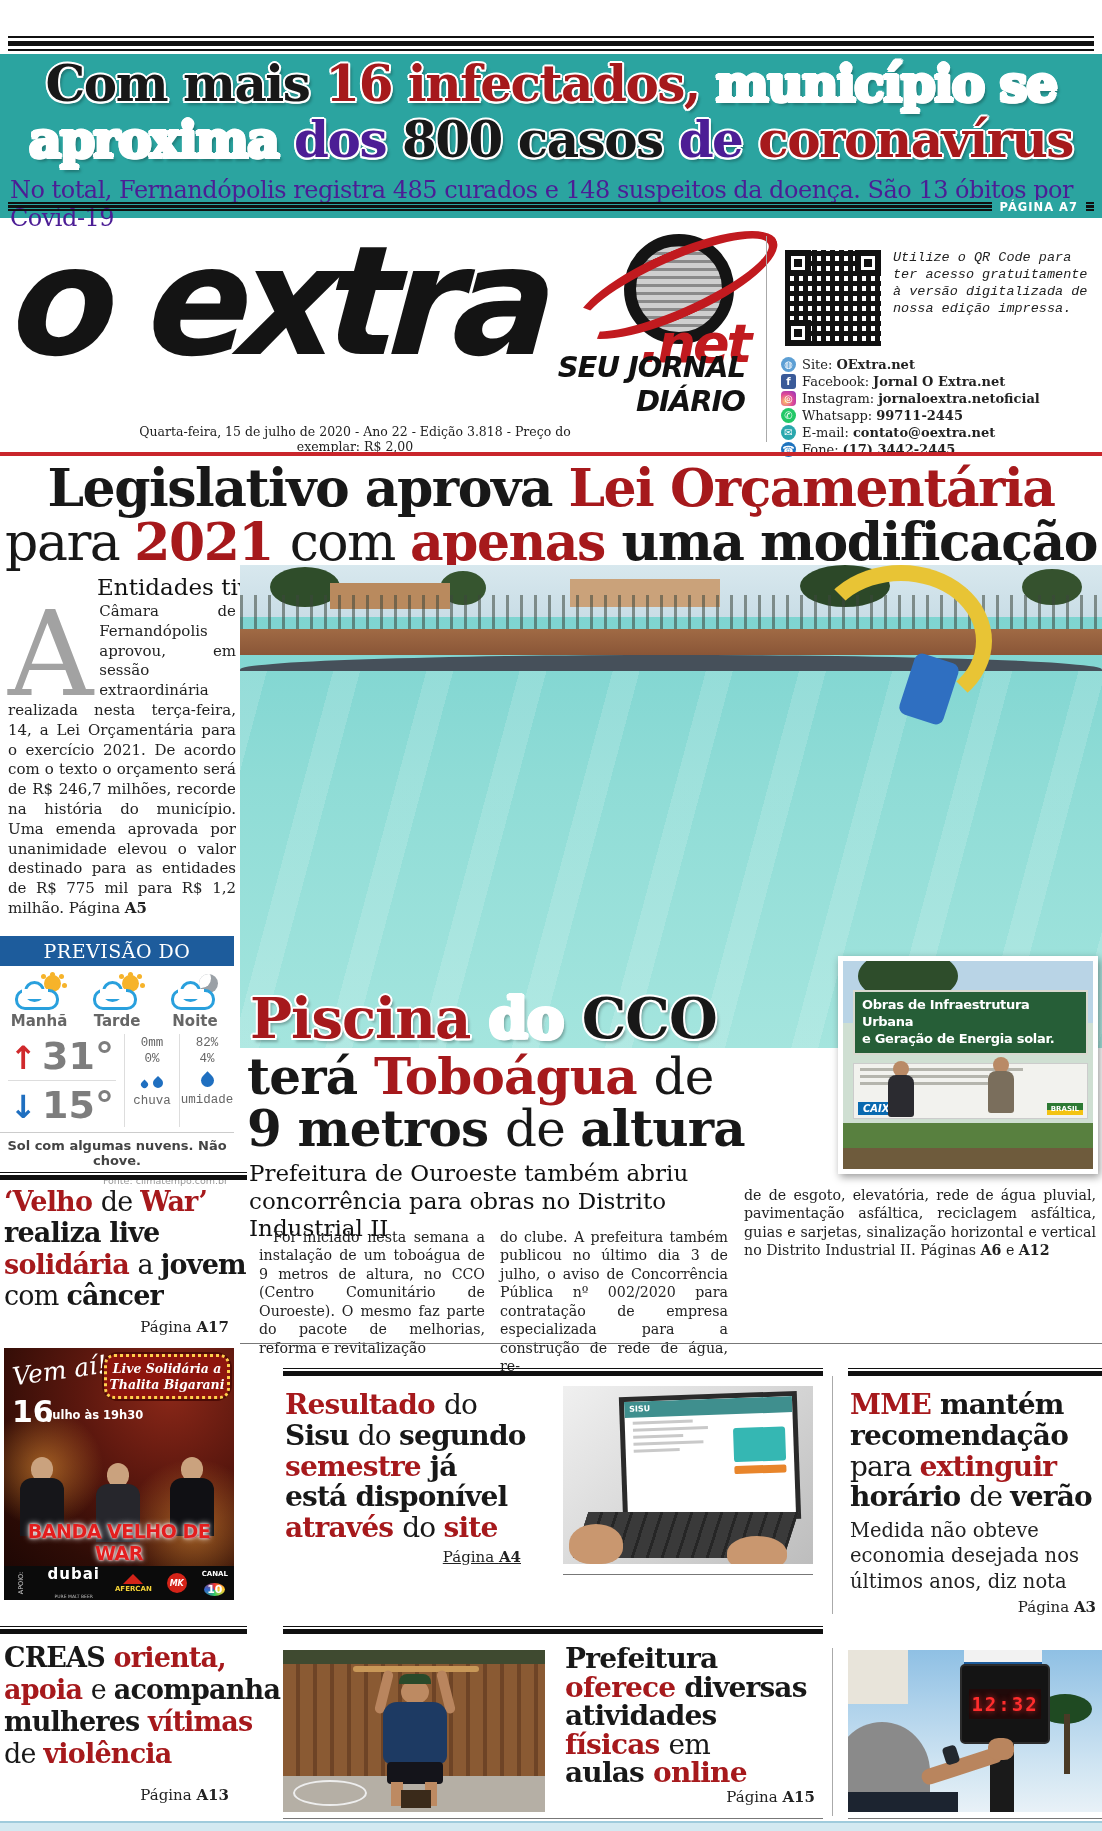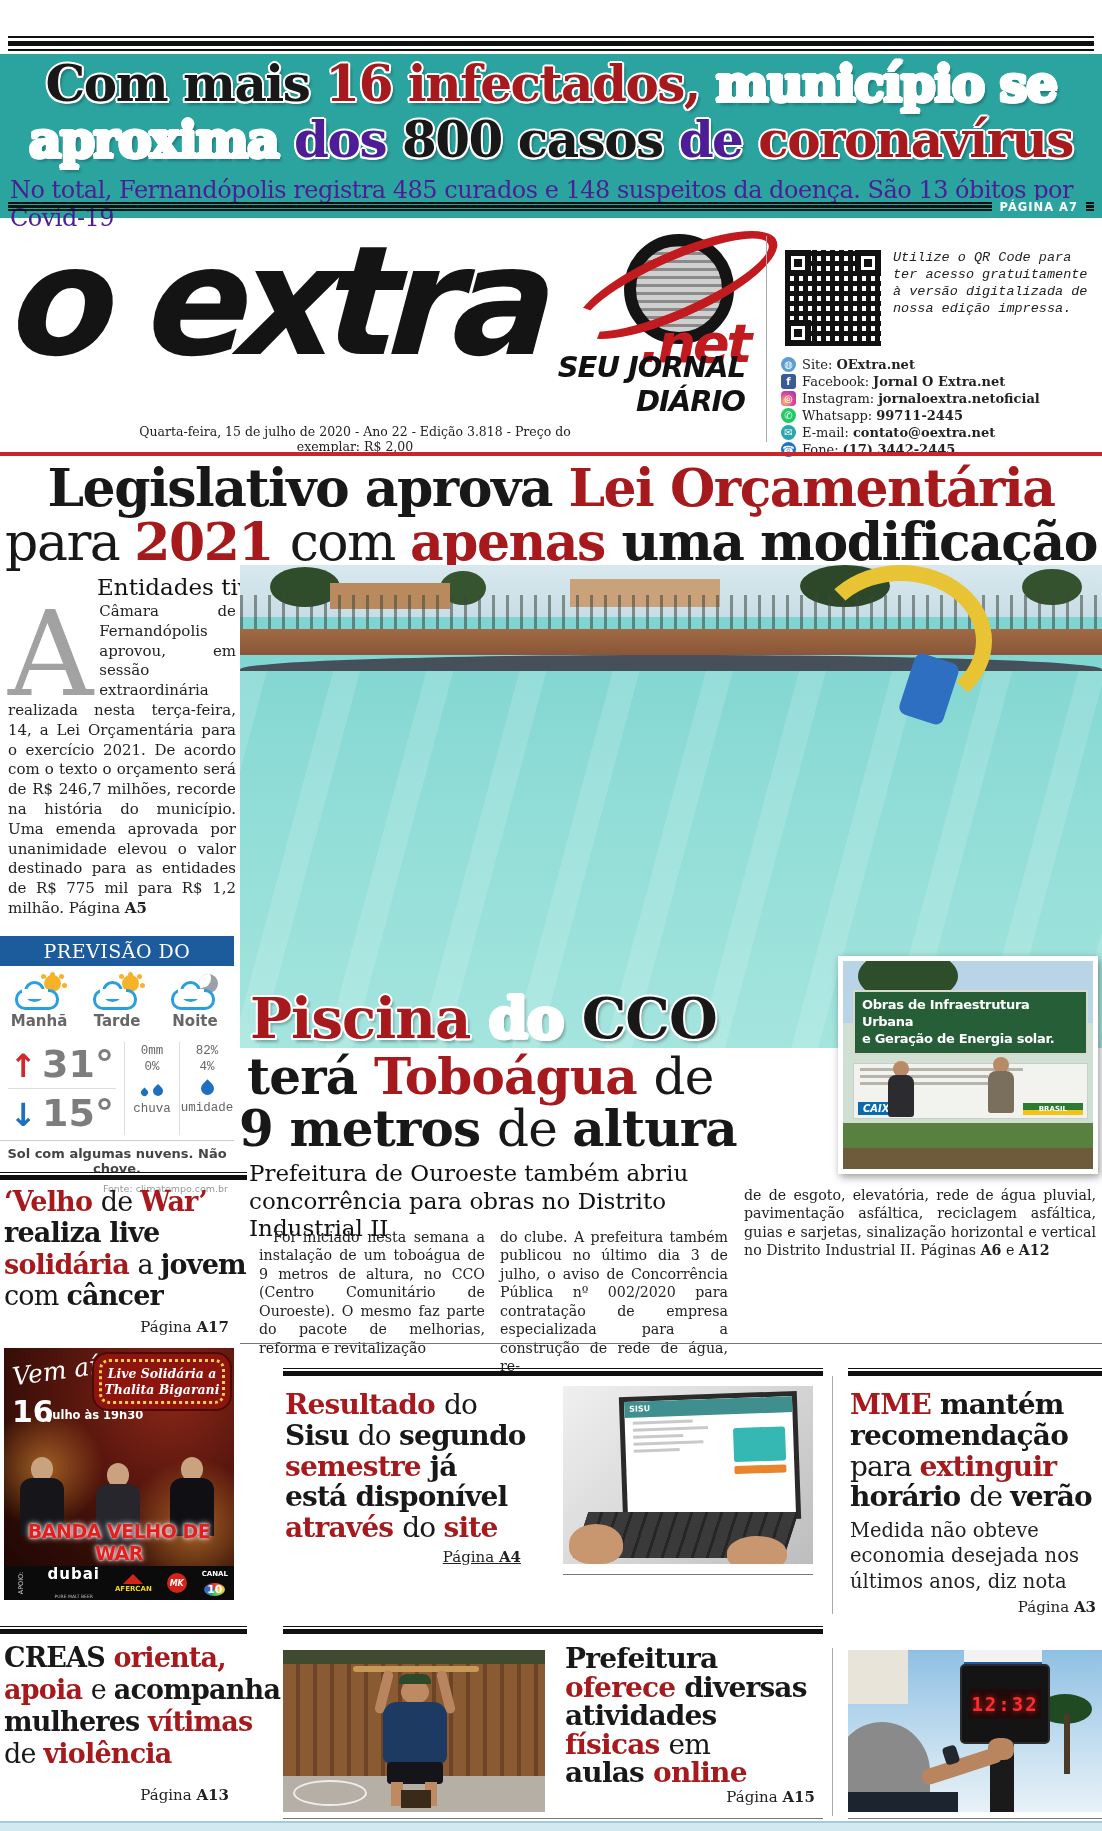--- a/index.html
+++ b/index.html
@@ -87,21 +87,21 @@
   .slide-blue{position:absolute;background:#2f6fc1;border-radius:8px;}
   .signphoto{background:#fff;padding:5px;box-shadow:2px 3px 8px rgba(0,0,0,.4);}
   .signphoto-inner{position:relative;width:100%;height:100%;background:linear-gradient(#b9d4e6 0 30%,#cfdfd2 30% 78%,#58803f 78% 90%,#6e5b3c 90%);overflow:hidden;}
   .greensign{position:absolute;left:4%;right:2%;top:14%;background:#265e37;border:2px solid #d8d8cf;
      color:#fff;font-family:"DejaVu Sans",sans-serif;font-weight:bold;font-size:13px;line-height:1.3;
      padding:5px 7px;letter-spacing:-0.3px;}
   .whitesign{position:absolute;left:4%;right:2%;top:49%;height:26%;background:#f2f2ee;border:1px solid #ccc;}
   .caixa{position:absolute;left:4px;bottom:3px;background:#0a6ab0;color:#fff;font-family:"DejaVu Sans",sans-serif;
      font-weight:bold;font-style:italic;font-size:10px;padding:1px 5px;}
   .brasil{position:absolute;right:4px;bottom:3px;background:linear-gradient(#2d7a33 0 55%,#f3c313 55%);color:#fff;
-     font-family:"DejaVu Sans",sans-serif;font-weight:bold;font-size:7px;padding:2px 16px;}
+     font-family:"DejaVu Sans",sans-serif;font-weight:bold;font-size:7px;padding:2px 4px;}
   .sigline{height:3px;background:#b5b5ad;margin:4px 6px 0;}
   .person{position:absolute;}
   .person .head{width:16px;height:16px;border-radius:50%;background:#b98a66;margin:0 auto;}
   .person .body{width:26px;height:42px;border-radius:8px 8px 3px 3px;margin:-2px auto 0;}
   
   .laptop{background:linear-gradient(135deg,#f0f0f0,#d2d2d2 60%,#bdbdbd);}
   .lp-screen{position:absolute;right:14px;top:8px;width:168px;height:118px;background:#2a2a2a;padding:5px;transform:rotate(-2deg);}
   .lp-page{width:100%;height:100%;background:#fff;position:relative;overflow:hidden;}
   .lp-bar{height:16px;background:#3f8f8e;color:#fff;font-family:"DejaVu Sans",sans-serif;font-weight:bold;font-size:8px;line-height:16px;padding-left:5px;}
   .lp-line{height:3px;background:#c9c9c9;margin:4px 8px 0;}
@@ -126,21 +126,21 @@
   .clockhead{position:absolute;background:#141414;border-radius:5px;border:2px solid #2c2c2c;}
   .led{position:absolute;left:8%;right:8%;top:30%;height:40%;background:#200a0a;display:flex;align-items:center;justify-content:center;
      color:#ff2d2d;font-family:"DejaVu Sans Mono",monospace;font-weight:bold;font-size:19px;letter-spacing:2px;
      text-shadow:0 0 6px rgba(255,45,45,.8);}
   
   .ad{background:radial-gradient(circle at 72% 18%,#8a2718 0,#5a170e 35%,#2e0c06 70%,#170503 100%);}
   .ad-glow{position:absolute;border-radius:50%;background:radial-gradient(circle,rgba(255,170,60,.5),transparent 70%);}
   .ad-vem{position:absolute;left:8px;top:8px;color:#fff;font-style:italic;font-size:25px;transform:rotate(-8deg);font-family:"DejaVu Serif",serif;}
   .ad-16{position:absolute;left:8px;top:46px;color:#fff;font-weight:bold;font-size:30px;font-family:"DejaVu Sans",sans-serif;}
   .ad-dt{position:absolute;left:44px;top:60px;color:#fff;font-weight:bold;font-size:11.5px;font-family:"DejaVu Sans",sans-serif;}
-  .marq{position:absolute;right:4px;top:6px;width:126px;background:#8e150d;border-radius:14px;padding:5px;box-shadow:0 0 0 2px #4c0b06;}
+  .marq{position:absolute;right:4px;top:6px;width:126px;background:#8e150d;border-radius:14px;box-shadow:0 0 0 2px #4c0b06;}
   .marq-in{border:3px dotted #ffcf4d;border-radius:10px;padding:4px 2px;text-align:center;color:#fff;
      font-style:italic;font-weight:bold;font-size:12.5px;line-height:1.25;font-family:"DejaVu Serif",serif;}
   .bandname{position:absolute;left:0;right:0;bottom:36px;text-align:center;color:#e31e1e;font-weight:bold;font-size:19px;
      font-family:"DejaVu Sans",sans-serif;letter-spacing:-0.5px;
      text-shadow:0 0 3px #fff,0 0 6px #fff,1px 1px 0 #7a0000;}
   .ad-bar{position:absolute;left:0;right:0;bottom:0;height:34px;background:#0b0b0b;display:flex;align-items:center;
      justify-content:space-between;padding:0 6px;}
   .musician .mhead{width:22px;height:24px;border-radius:50% 50% 45% 45%;background:#caa27e;margin:0 auto;}
   .musician .mbody{width:44px;height:58px;border-radius:12px 12px 0 0;margin:-3px auto 0;}
   
@@ -247,21 +247,21 @@
         <div class="w-label">Tarde</div>
       </div>
       <div class="w-cell">
         <div class="wicon">
             <i class="w-moon"></i>
             <i class="w-cloud"></i>
           </div>
         <div class="w-label">Noite</div>
       </div>
     </div>
-    <div style="display:flex;margin-top:12px;">
+    <div style="display:flex;margin-top:4px;">
       <div style="width:124px;text-align:center;">
         <div>
           <span class="temp-arrow" style="color:#d0292c;">↑</span>
           <span class="temp-num">31°</span>
         </div>
         <div style="height:1px;background:#ddd;margin:2px 8px;"></div>
         <div>
           <span class="temp-arrow" style="color:#1f6fc0;">↓</span>
           <span class="temp-num">15°</span>
         </div>
@@ -319,21 +319,21 @@
           <div class="body" style="background:#2b2b30;"></div>
       </div>
       <div class="person" style="left:58%;top:46%;">
         <div class="head"></div>
           <div class="body" style="background:#7a6e5c;"></div>
       </div>
     </div>
   </div>
 
   <div class="abs slab story-h" style="left:247px;top:1052px;font-size:50px;line-height:1;"><span class="hseg-black">terá </span><span class="hseg-red">Toboágua </span><span class="hseg-thin">de</span></div>
-  <div class="abs slab story-h" style="left:239px;top:1104px;font-size:50px;line-height:1;"><span class="hseg-black">9 metros </span><span class="hseg-thin">de </span><span class="hseg-black">altura</span></div>
+  <div class="abs slab story-h" style="left:247px;top:1104px;font-size:50px;line-height:1;"><span class="hseg-black">9 metros </span><span class="hseg-thin">de </span><span class="hseg-black">altura</span></div>
   <div class="abs" style="left:249px;top:1160px;width:478px;font-size:23px;line-height:1.2;color:#111;">Prefeitura de Ouroeste também abriu concorrência para obras no Distrito Industrial II</div>
   <div class="abs bodytxt" style="left:259px;top:1228px;width:226px;text-indent:14px;">Foi iniciado nesta semana a instalação de um toboágua de 9 metros de altura, no CCO (Centro Comunitário de Ouroeste). O mesmo faz parte do pacote de melhorias, reforma e revitalização</div>
   <div class="abs bodytxt" style="left:500px;top:1228px;width:228px;">do clube. A prefeitura também publicou no último dia 3 de julho, o aviso de Concorrência Pública nº 002/2020 para contratação de empresa especializada para a construção de rede de água, re-</div>
   <div class="abs bodytxt" style="left:744px;top:1186px;width:352px;">
     <span>de de esgoto, elevatória, rede de água pluvial, pavimentação asfáltica, reciclagem asfáltica, guias e sarjetas, sinalização horizontal e vertical no Distrito Industrial II. Páginas </span><b>A6</b><span> e </span><b>A12</b>
   </div>
 
   <div class="abs hairline" style="left:240px;top:1343px;width:862px;"></div>
 
   <div class="abs dblrule" style="left:0;top:1172px;width:247px;"></div>

